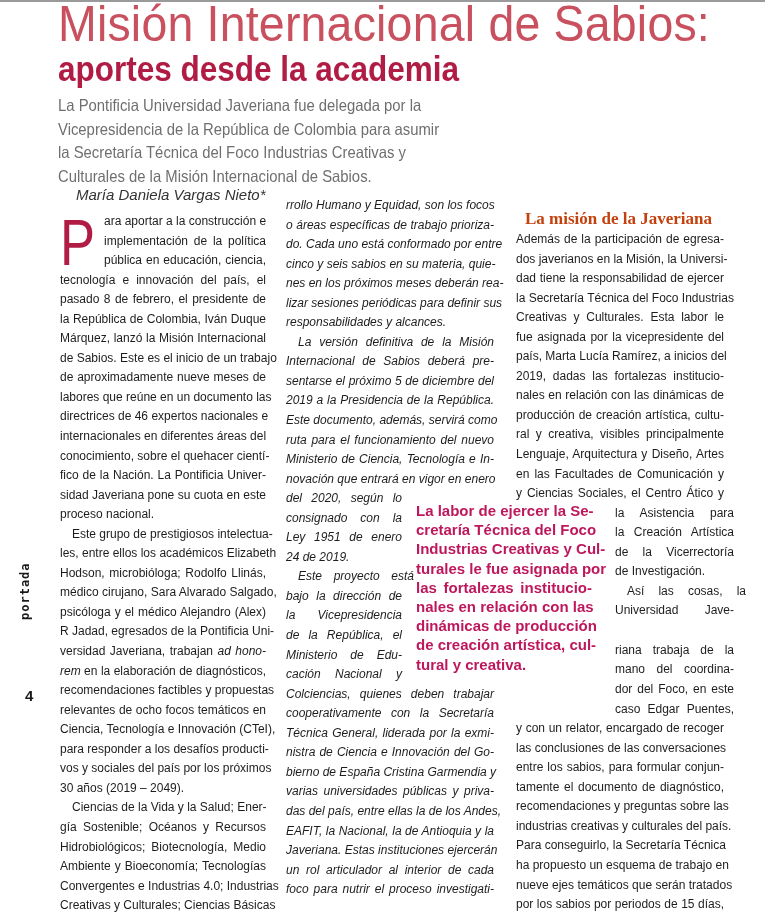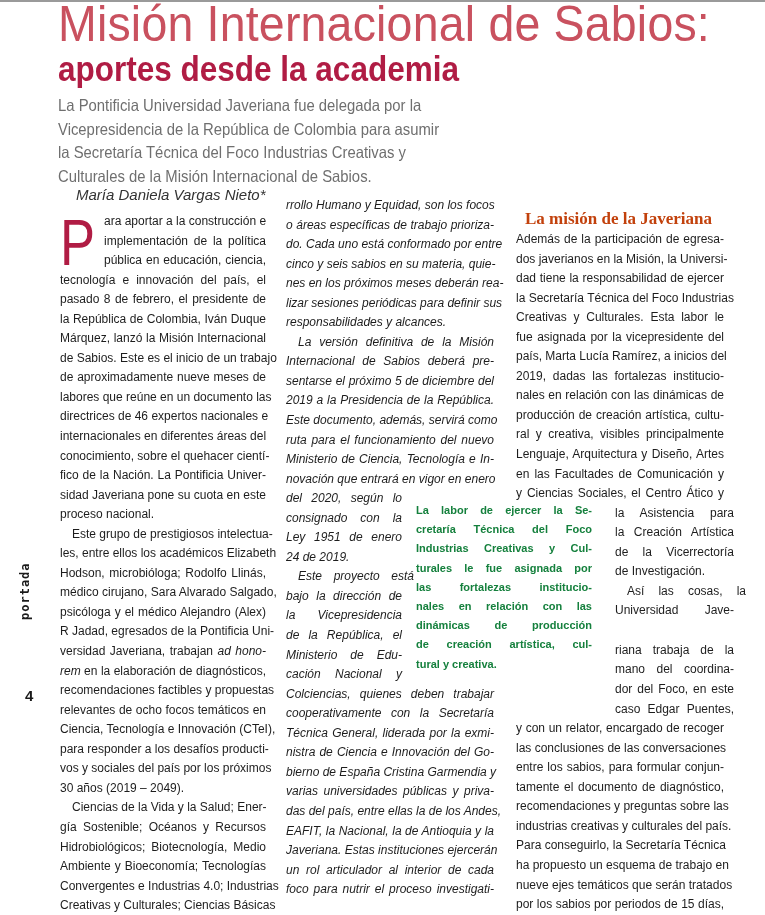--- a/index.html
+++ b/index.html
@@ -41,22 +41,22 @@
   #dropcap {
     position: absolute; left: 60px; top: 211px; font-size: 64px; line-height: 60px;
     color: #b01c44; font-family: "Liberation Sans", sans-serif;
     transform: scaleX(0.82); transform-origin: left top;
   }
   #section-heading {
     left: 525px; top: 207px; font-size: 17px; font-weight: bold; color: #c2410c;
     font-family: "Liberation Serif", serif; white-space: nowrap;
   }
   #pullquote {
-    left: 416px; top: 499px; width: 176px; font-size: 11px; line-height: 19.2px;
-    color: #15803d; font-weight: bold;
+    left: 416px; top: 499px; width: 176px; font-size: 15px; line-height: 19.2px;
+    color: #be185d; font-weight: bold;
   }
   #pullquote .line { height: 19.2px; }
   #section-label {
     left: 18px; top: 618px; font-size: 12px; font-weight: bold; color: #1a1a1a;
     transform: rotate(-90deg); transform-origin: left top; white-space: nowrap;
     font-family: "DejaVu Sans Mono", monospace; letter-spacing: 1px;
   }
   #page-number {
     left: 25px; top: 685px; font-size: 15px; font-weight: bold; color: #1a1a1a;
   }

